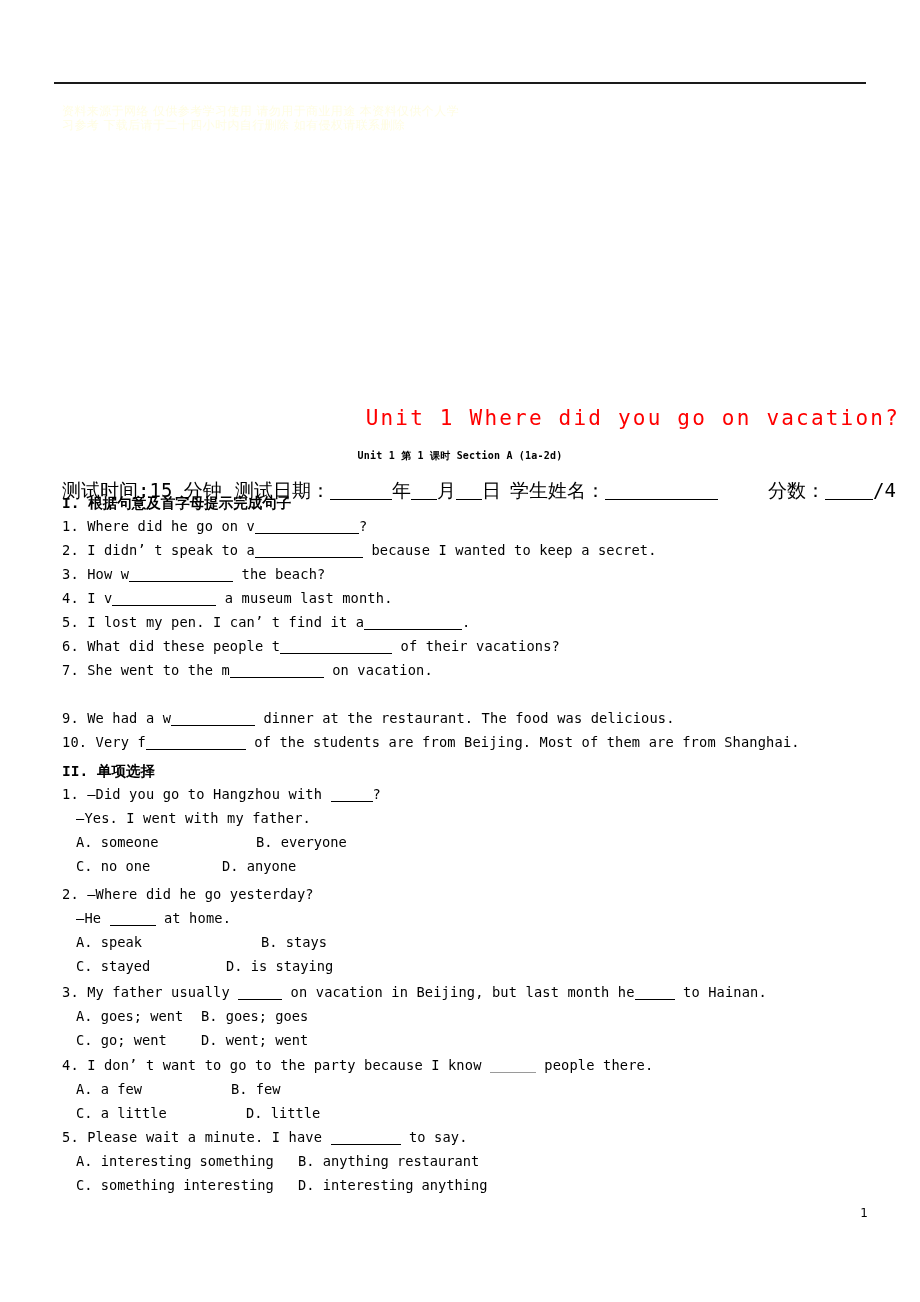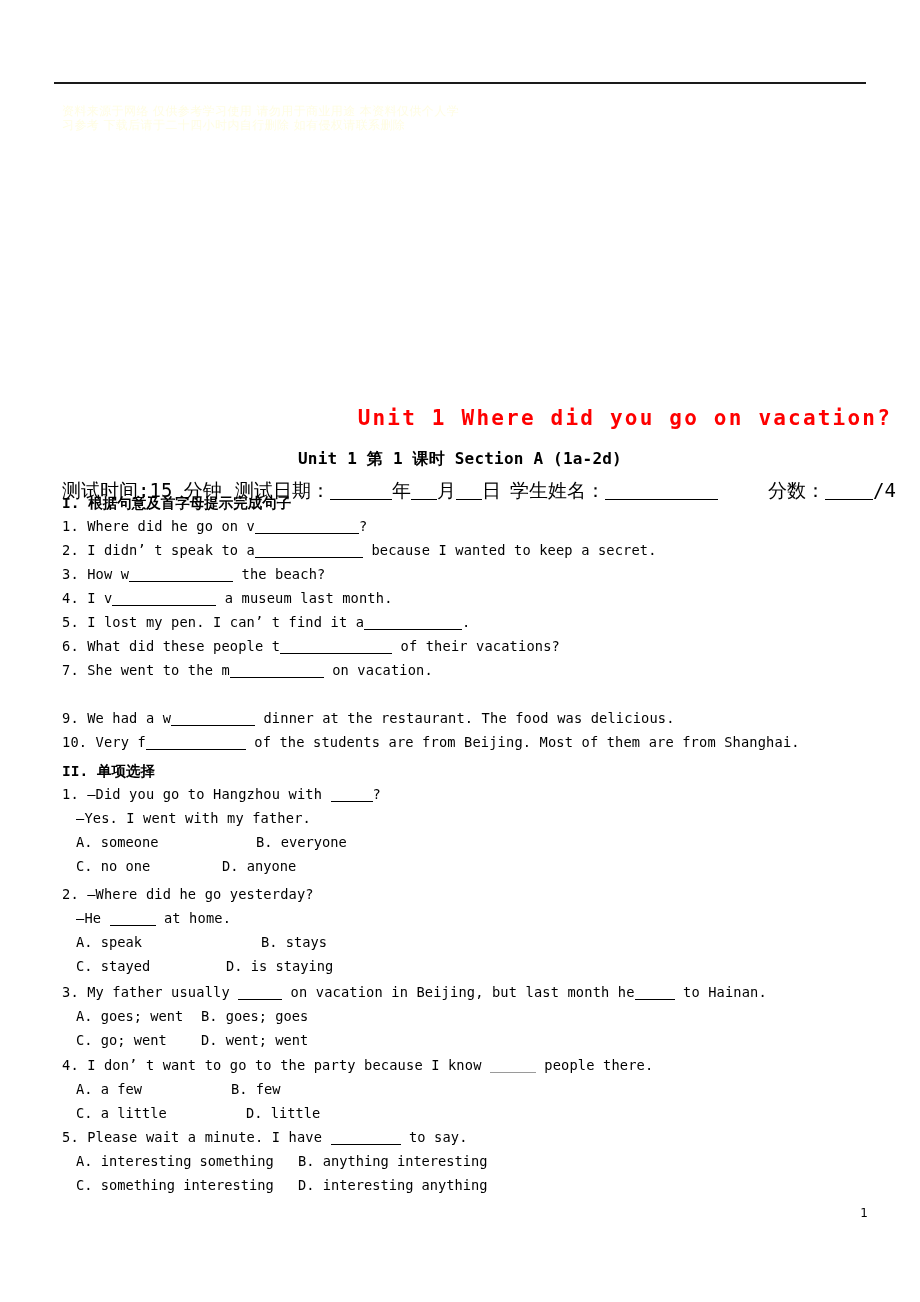--- a/index.html
+++ b/index.html
@@ -41,40 +41,40 @@
     letter-spacing: 0.4px;
     user-select: none;
     pointer-events: none;
     overflow: hidden;
     white-space: pre-wrap;
   }
 
   
   .unit-title {
     position: absolute;
-    left: 8px;
+    left: 16px;
     top: 406px;
     width: 884px;
     text-align: right;
     color: #fe0000;
     font-family: "DejaVu Sans Mono", "Liberation Mono", monospace;
     font-size: 21px;
-    font-weight: bold;
+    font-weight: normal;
     letter-spacing: 2.2px;
     white-space: nowrap;
   }
 
   
   .sub-title {
     position: absolute;
     left: 0;
     top: 449px;
     width: 920px;
     text-align: center;
-    font-size: 16px;
+    font-size: 10px;
     font-weight: bold;
     letter-spacing: 0.2px;
     white-space: nowrap;
   }
 
   
   .meta-row {
     position: absolute;
     left: 62px;
     top: 470px;
@@ -296,21 +296,21 @@
     <span class="oa" style="width:170px"><span>C.</span> <span>a little</span></span><span class="ob"><span>D.</span> <span>little</span></span>
   </div>
 
   <div class="qline" style="top:1129px">
     <span>5.</span>
     <span>Please wait a minute. I have</span>
     <span class="blank" style="width:70px"></span>
     <span>to say.</span>
   </div>
   <div class="optrow" style="top:1153px">
-    <span class="oa" style="width:222px"><span>A.</span> <span>interesting something</span></span><span class="ob"><span>B.</span> <span>anything interesting</span></span>
+    <span class="oa" style="width:222px"><span>A.</span> <span>interesting something</span></span><span class="ob"><span>B.</span> <span>anything restaurant</span></span>
   </div>
   <div class="optrow" style="top:1177px">
     <span class="oa" style="width:222px"><span>C.</span> <span>something interesting</span></span><span class="ob"><span>D.</span> <span>interesting anything</span></span>
   </div>
 
   <div class="page-num">1</div>
 
 </div>
 
 </body></html>

